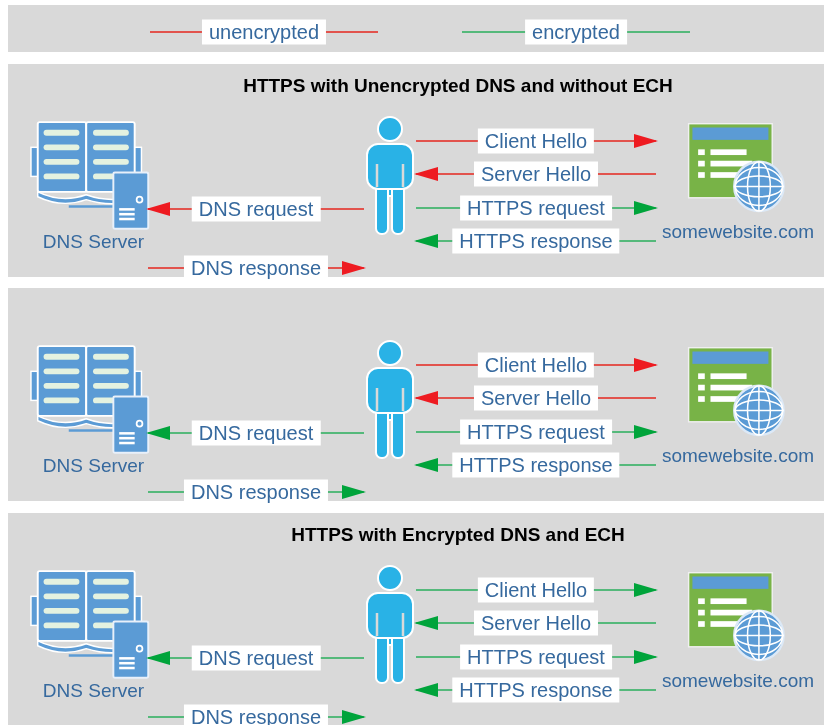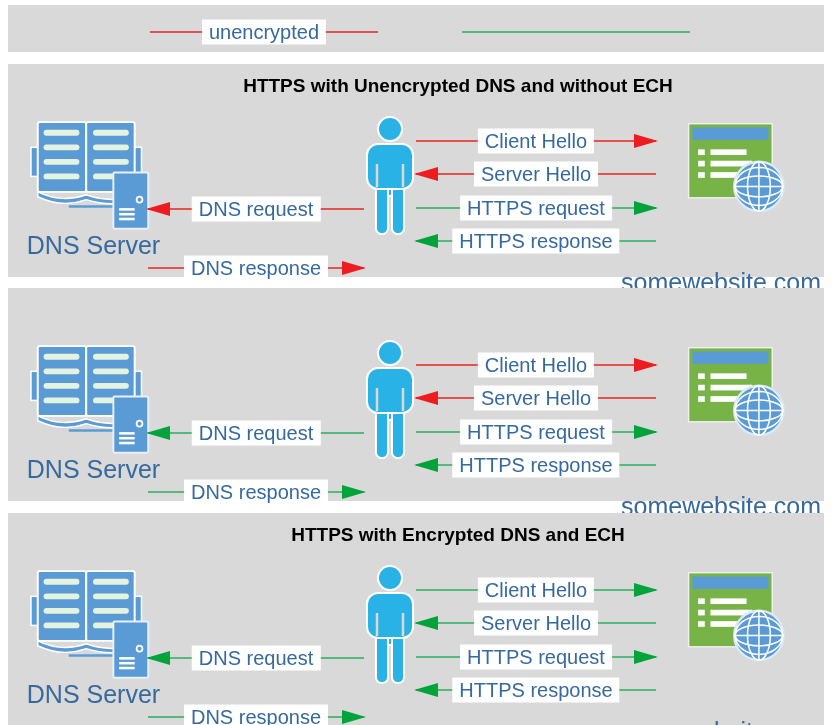--- a/index.html
+++ b/index.html
@@ -24,41 +24,42 @@
   .flow.left  svg.head{left:-4px;}
   .flabel{position:absolute;left:50%;top:50%;transform:translate(-50%,-50%);
           background:#ffffff;padding:1px 7px;font-size:20px;color:#36699e;white-space:nowrap;}
   
   .legend-item{position:absolute;top:19px;height:16px;width:228px;}
   .legend-item svg{position:absolute;left:0;top:0;width:100%;height:16px;}
   #legend-unencrypted{left:142px;}
   #legend-encrypted{left:454px;}
   
   .icon{position:absolute;}
-  .caption{position:absolute;font-size:25px;color:#36699e;text-align:center;white-space:nowrap;}
+  .caption{position:absolute;font-size:19px;color:#36699e;text-align:center;white-space:nowrap;}
   .cap-dns{left:18px;top:167px;width:135px;}
-  .cap-web{left:613px;top:157px;width:170px;margin-top:47px;}
+  .cap-web{left:645px;top:157px;width:170px;}
   .ic-dns{left:22px;top:48px;width:126px;height:122px;}
   .ic-person{left:352px;top:52px;width:60px;height:120px;}
   .ic-web{left:678px;top:54px;width:105px;height:95px;}
 </style>
 </head>
 <body>
 
 <div class="graybar" id="legend-bar">
   <div class="legend-item" id="legend-unencrypted">
     <svg>
         <line x1="0" y1="8" x2="100%" y2="8" stroke-width="2" stroke="#e2534d"></line>
       </svg>
     <span class="flabel">unencrypted</span>
   </div>
   <div class="legend-item" id="legend-encrypted">
     <svg>
         <line x1="0" y1="8" x2="100%" y2="8" stroke-width="2" stroke="#55b97b"></line>
       </svg>
+    <span class="flabel">encrypted</span>
   </div>
 </div>
 
 <div class="panel" id="panel-1">
   <div class="panel-title">HTTPS with Unencrypted DNS and without ECH</div>
 
   <svg class="icon ic-dns" viewBox="0 0 130 125">
     <rect x="1" y="36" width="8" height="30" fill="#5b9bd5" stroke="#ffffff" stroke-width="1.5"></rect>
     <rect x="107" y="36" width="8" height="30" fill="#5b9bd5" stroke="#ffffff" stroke-width="1.5"></rect>
     <rect x="8" y="10" width="50" height="72" rx="2" fill="#5b9bd5" stroke="#ffffff" stroke-width="2"></rect>

